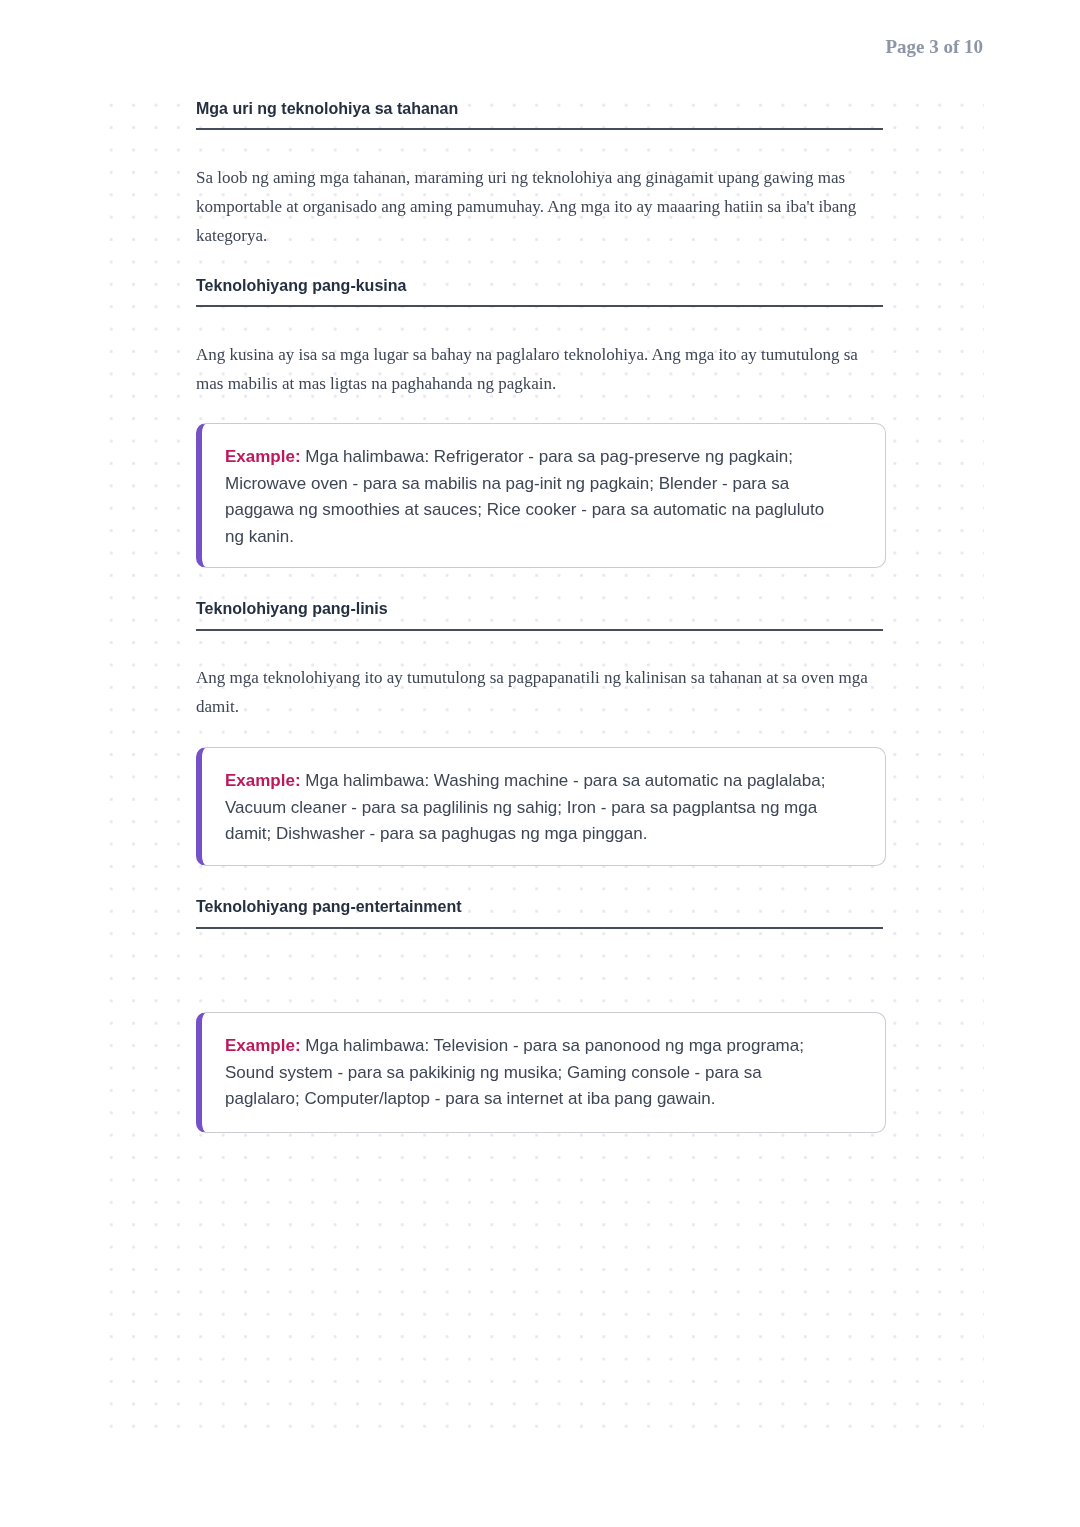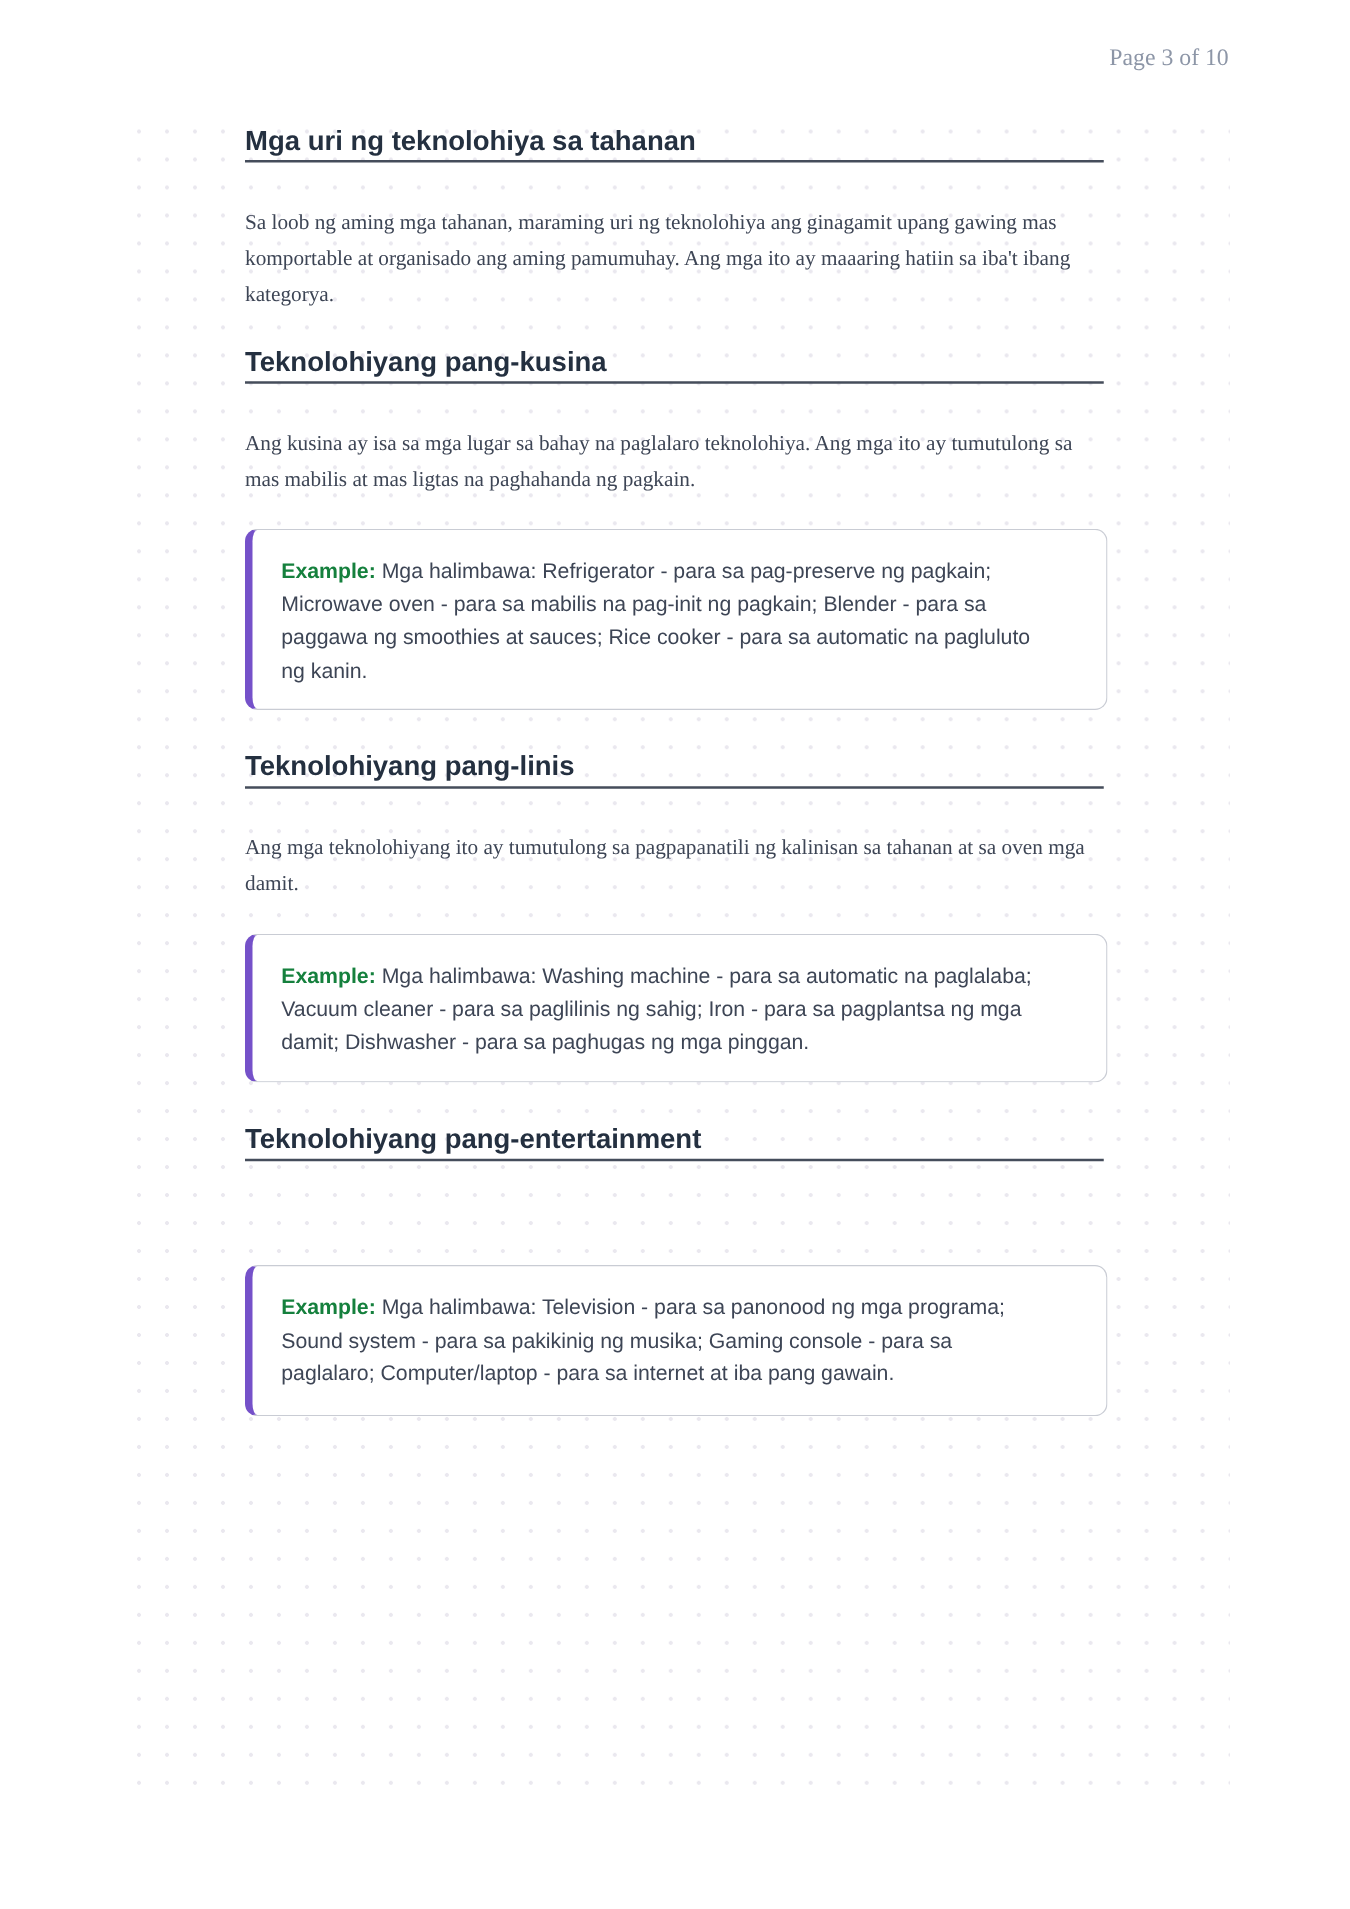--- a/index.html
+++ b/index.html
@@ -21,26 +21,27 @@
     background-size: 22.4px 22.4px;
     pointer-events: none;
   }
   .pageno {
     position: absolute;
     top: 36px;
     right: 97px;
     font-family: "Liberation Serif", serif;
     font-size: 19px;
     color: #8d96a7;
+    font-weight: bold;
   }
   .sec-h {
     position: absolute;
     left: 196px;
     width: 688px;
-    font-size: 22px;
+    font-size: 16px;
     font-weight: 700;
     color: #243040;
   }
   .rule {
     position: absolute;
     left: 196px;
     width: 687px;
     height: 2px;
     background: #454d5b;
   }
@@ -60,21 +61,21 @@
     box-sizing: border-box;
     background: #ffffff;
     border: 1px solid #c9ccd4;
     border-left: 6px solid #7551c9;
     border-radius: 10px;
     padding: 20px 45px 14px 23px;
     font-size: 17px;
     line-height: 26.5px;
     color: #3d4555;
   }
-  .example b { color: #15803d; }
+  .example b { color: #be185d; }
   .footer {
     position: absolute;
     top: 1548px;
     left: 0;
     width: 100%;
     text-align: center;
     font-size: 23px;
     color: #c5c9d1;
     letter-spacing: 0.5px;
   }

